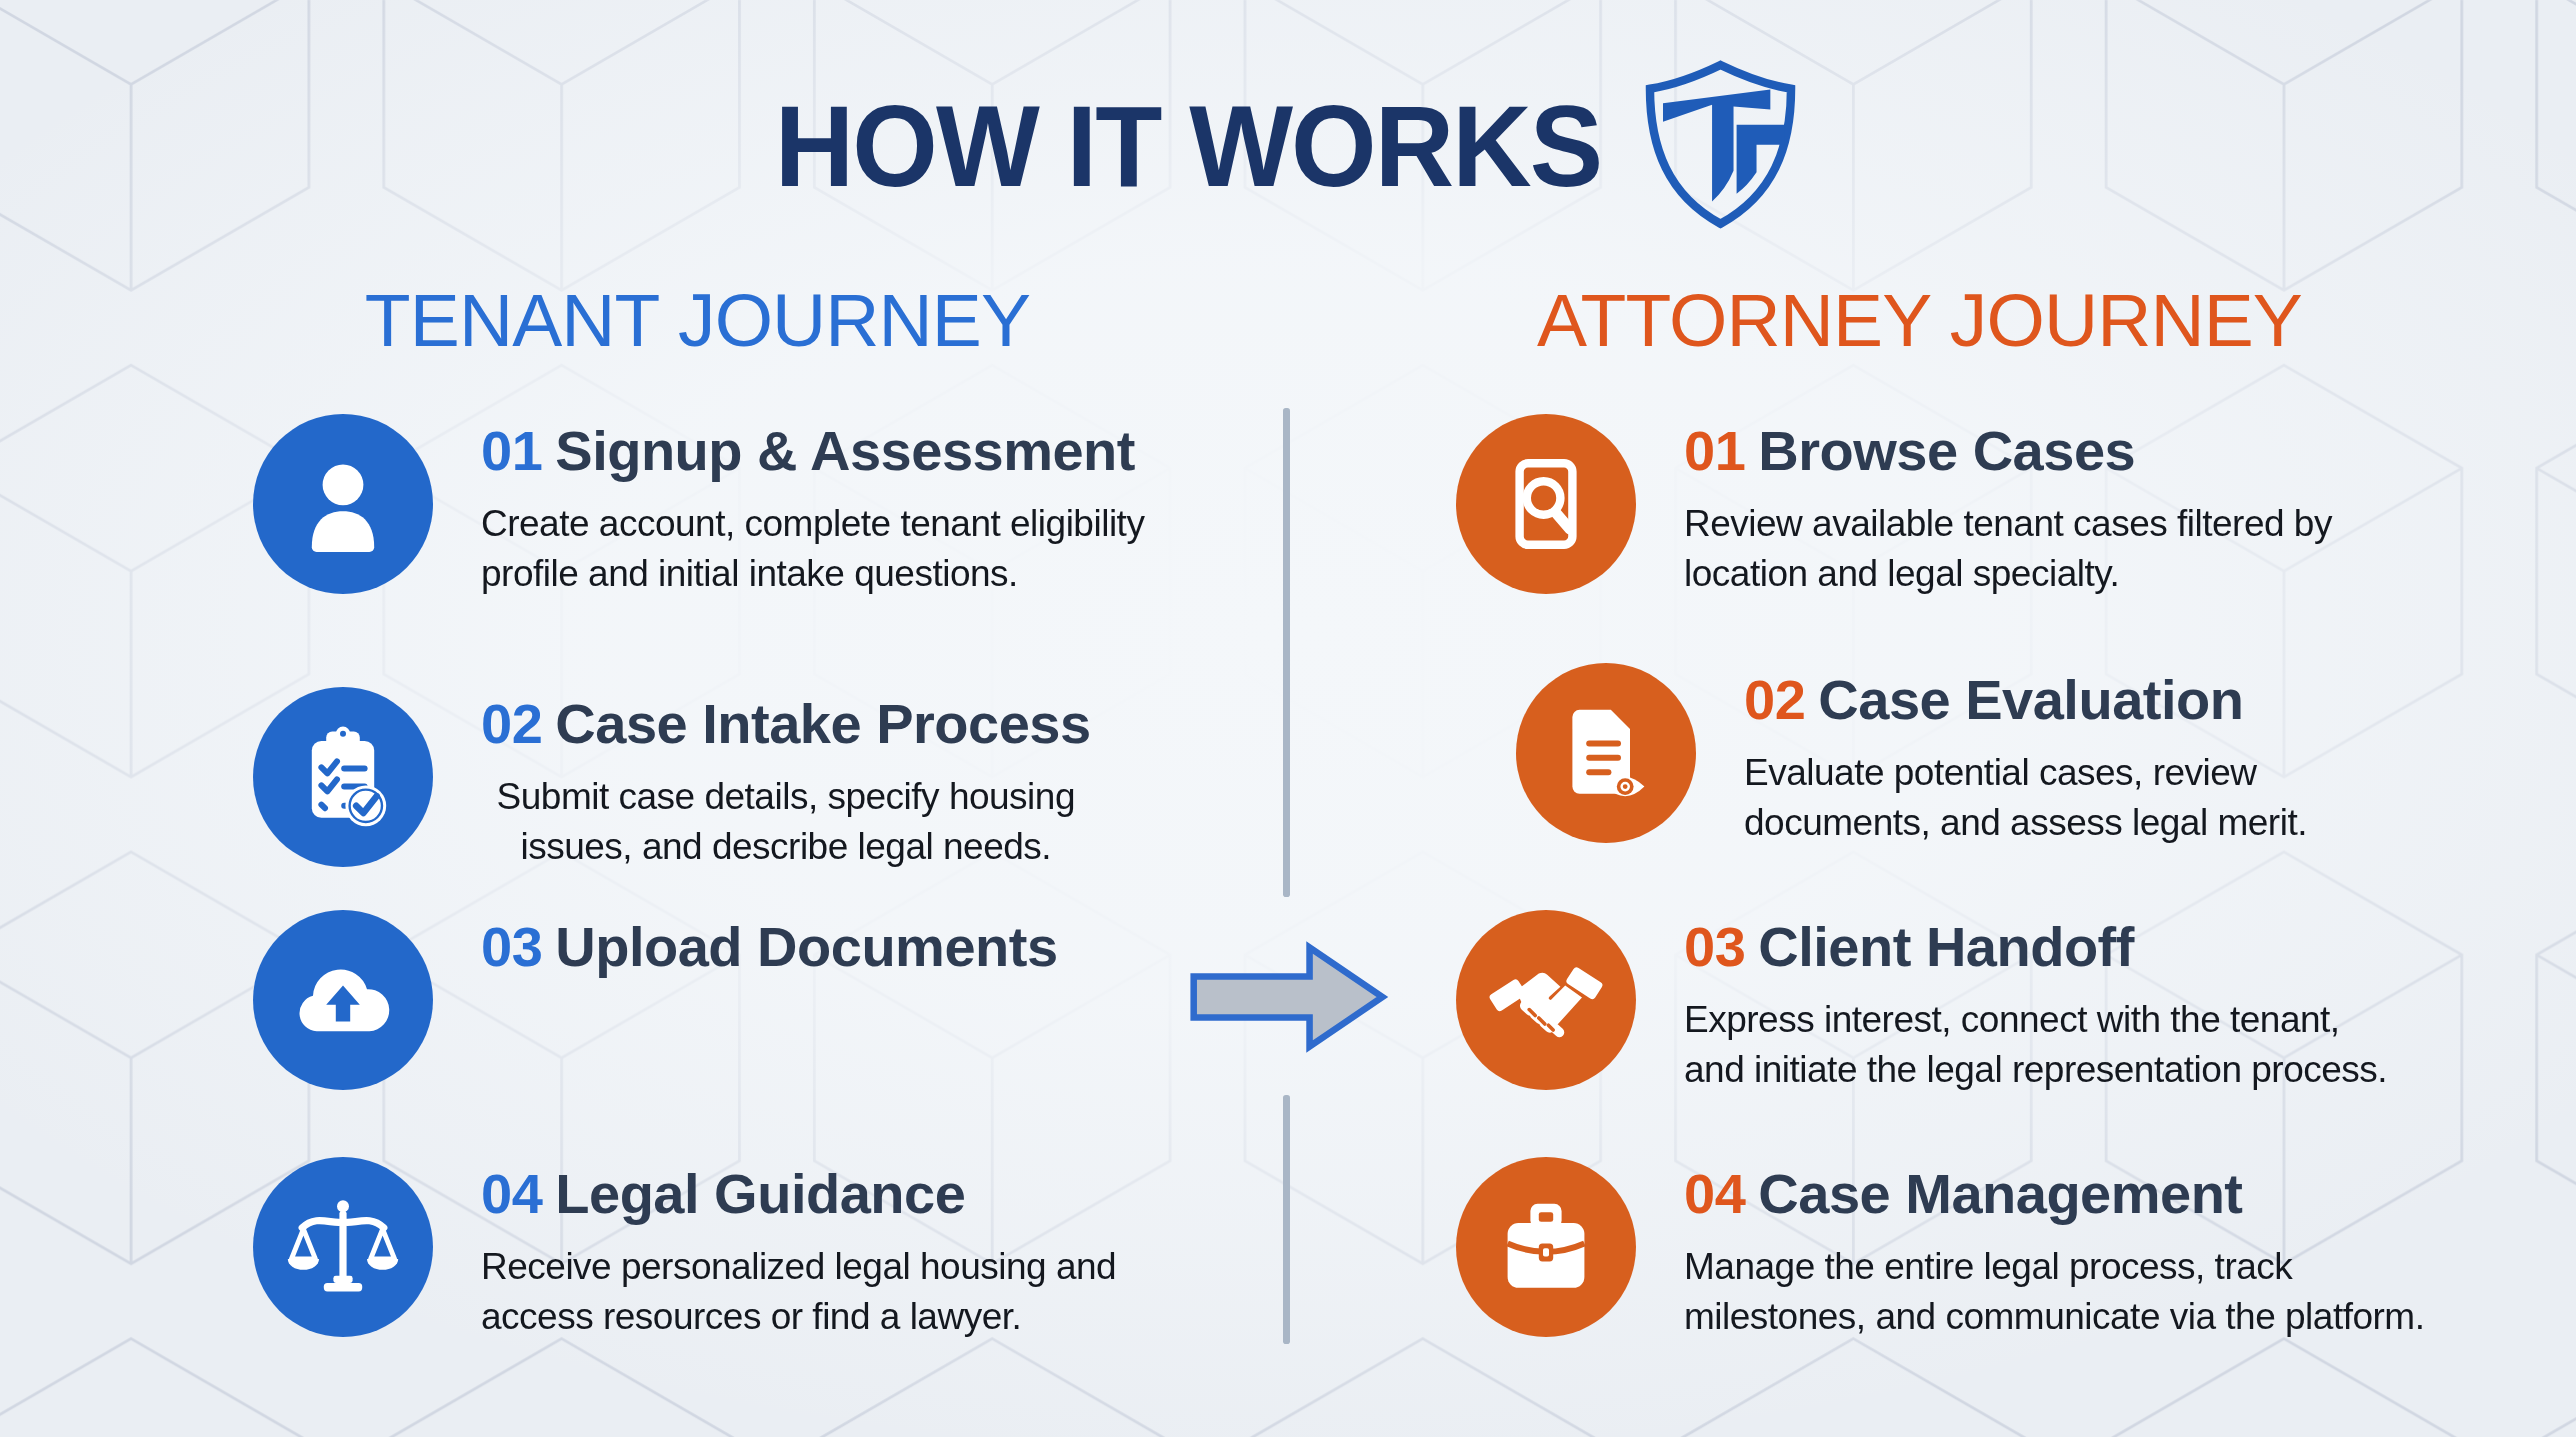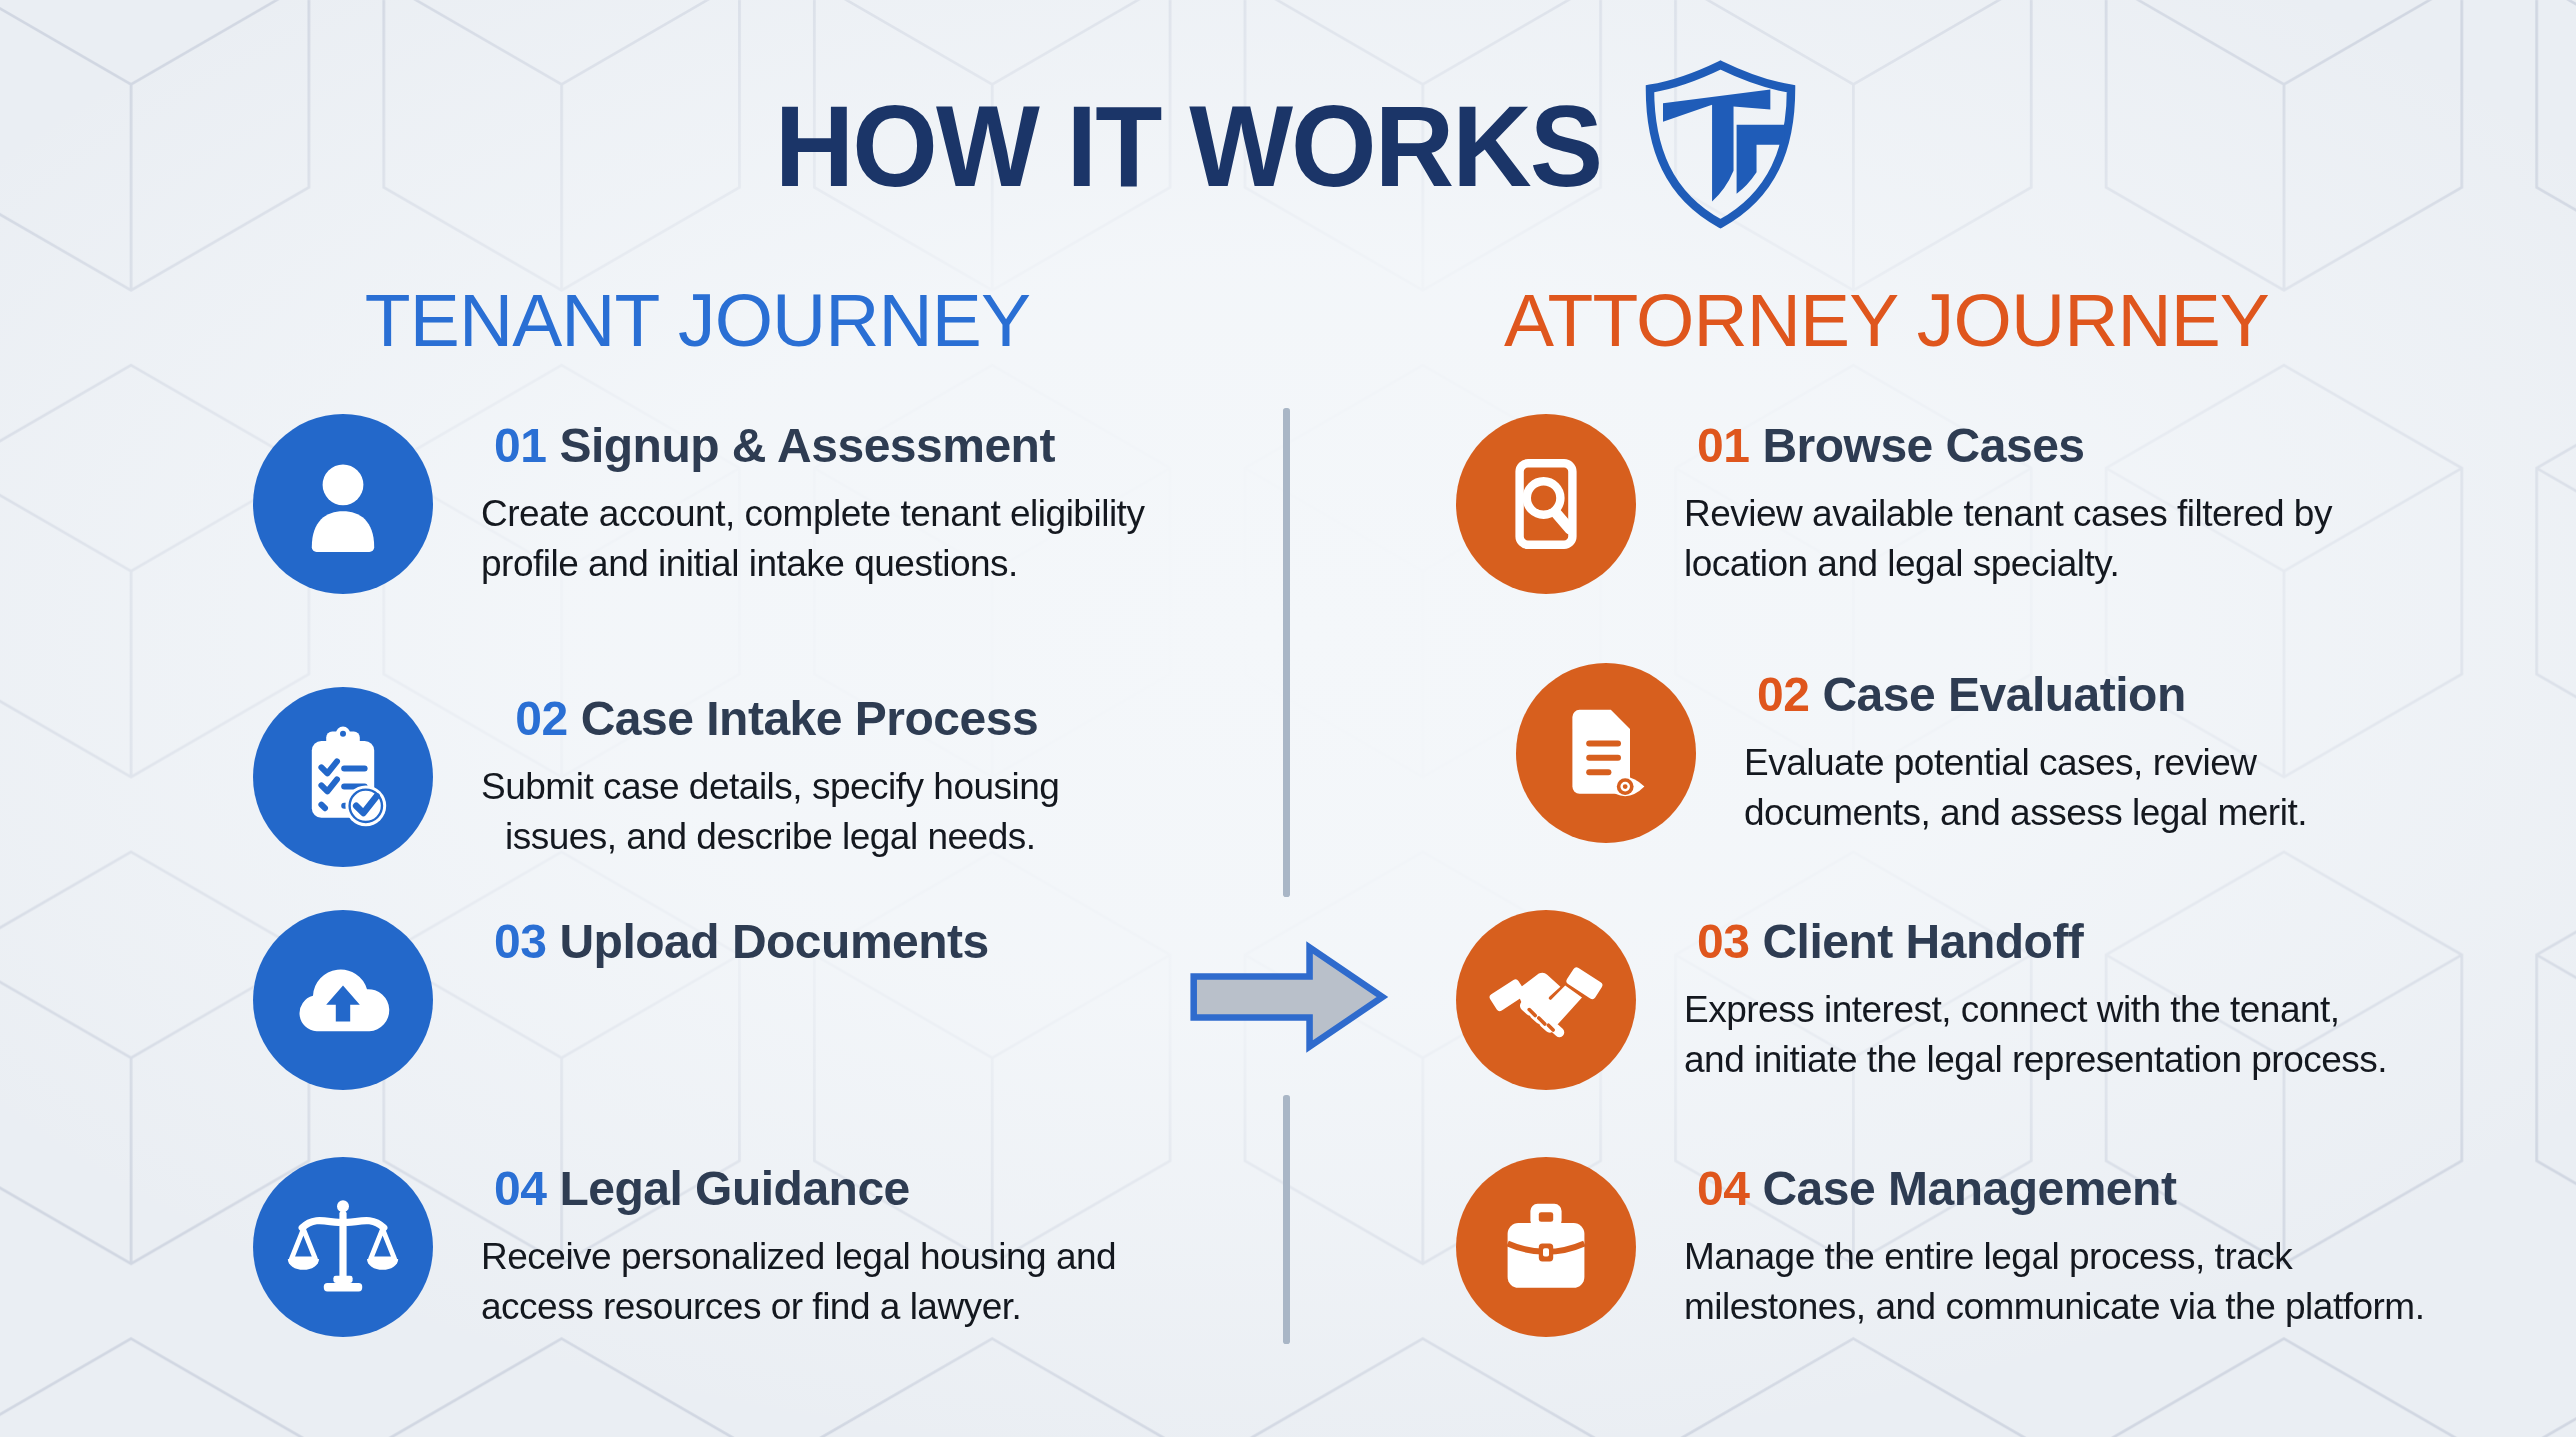--- a/index.html
+++ b/index.html
@@ -38,35 +38,35 @@
     color:var(--navy);
     transform:scaleY(1.04);
   }
   .logo{width:161px;height:183px;flex:0 0 auto;}
 
   .col-heading{
     position:absolute;top:277px;text-align:center;
     font-size:75px;font-weight:400;letter-spacing:-0.9px;
   }
   .col-heading.tenant{left:253px;width:889px;color:var(--blue-accent);}
-  .col-heading.attorney{left:1423px;width:927px;color:var(--orange-accent);}
+  .col-heading.attorney{left:1456px;width:927px;color:var(--orange-accent);}
 
   .step{position:absolute;width:1030px;height:206px;}
   .icon-circle{
     position:absolute;left:0;top:0;width:180px;height:180px;border-radius:50%;
     display:flex;align-items:center;justify-content:center;
   }
   .icon-circle.blue{background:var(--blue-circle);}
   .icon-circle.orange{background:var(--orange-circle);}
   .icon-circle svg{width:120px;height:120px;}
 
   .step-text{position:absolute;left:228px;top:3.7px;}
   .step-title{
-    font-size:48px;font-weight:700;color:var(--step-title-color);
-    letter-spacing:-0.5px;white-space:nowrap;margin-left:13px;
+    font-size:56px;font-weight:700;color:var(--step-title-color);
+    letter-spacing:-0.5px;white-space:nowrap;
   }
   .step-num{margin-right:13px;}
   .step-num.blue{color:var(--blue-accent);}
   .step-num.orange{color:var(--orange-accent);}
   .step-desc{margin-top:16px;}
   .desc-line{
     font-size:37px;line-height:50px;color:var(--text-dark);
     letter-spacing:-0.5px;white-space:nowrap;font-weight:400;
   }
 

